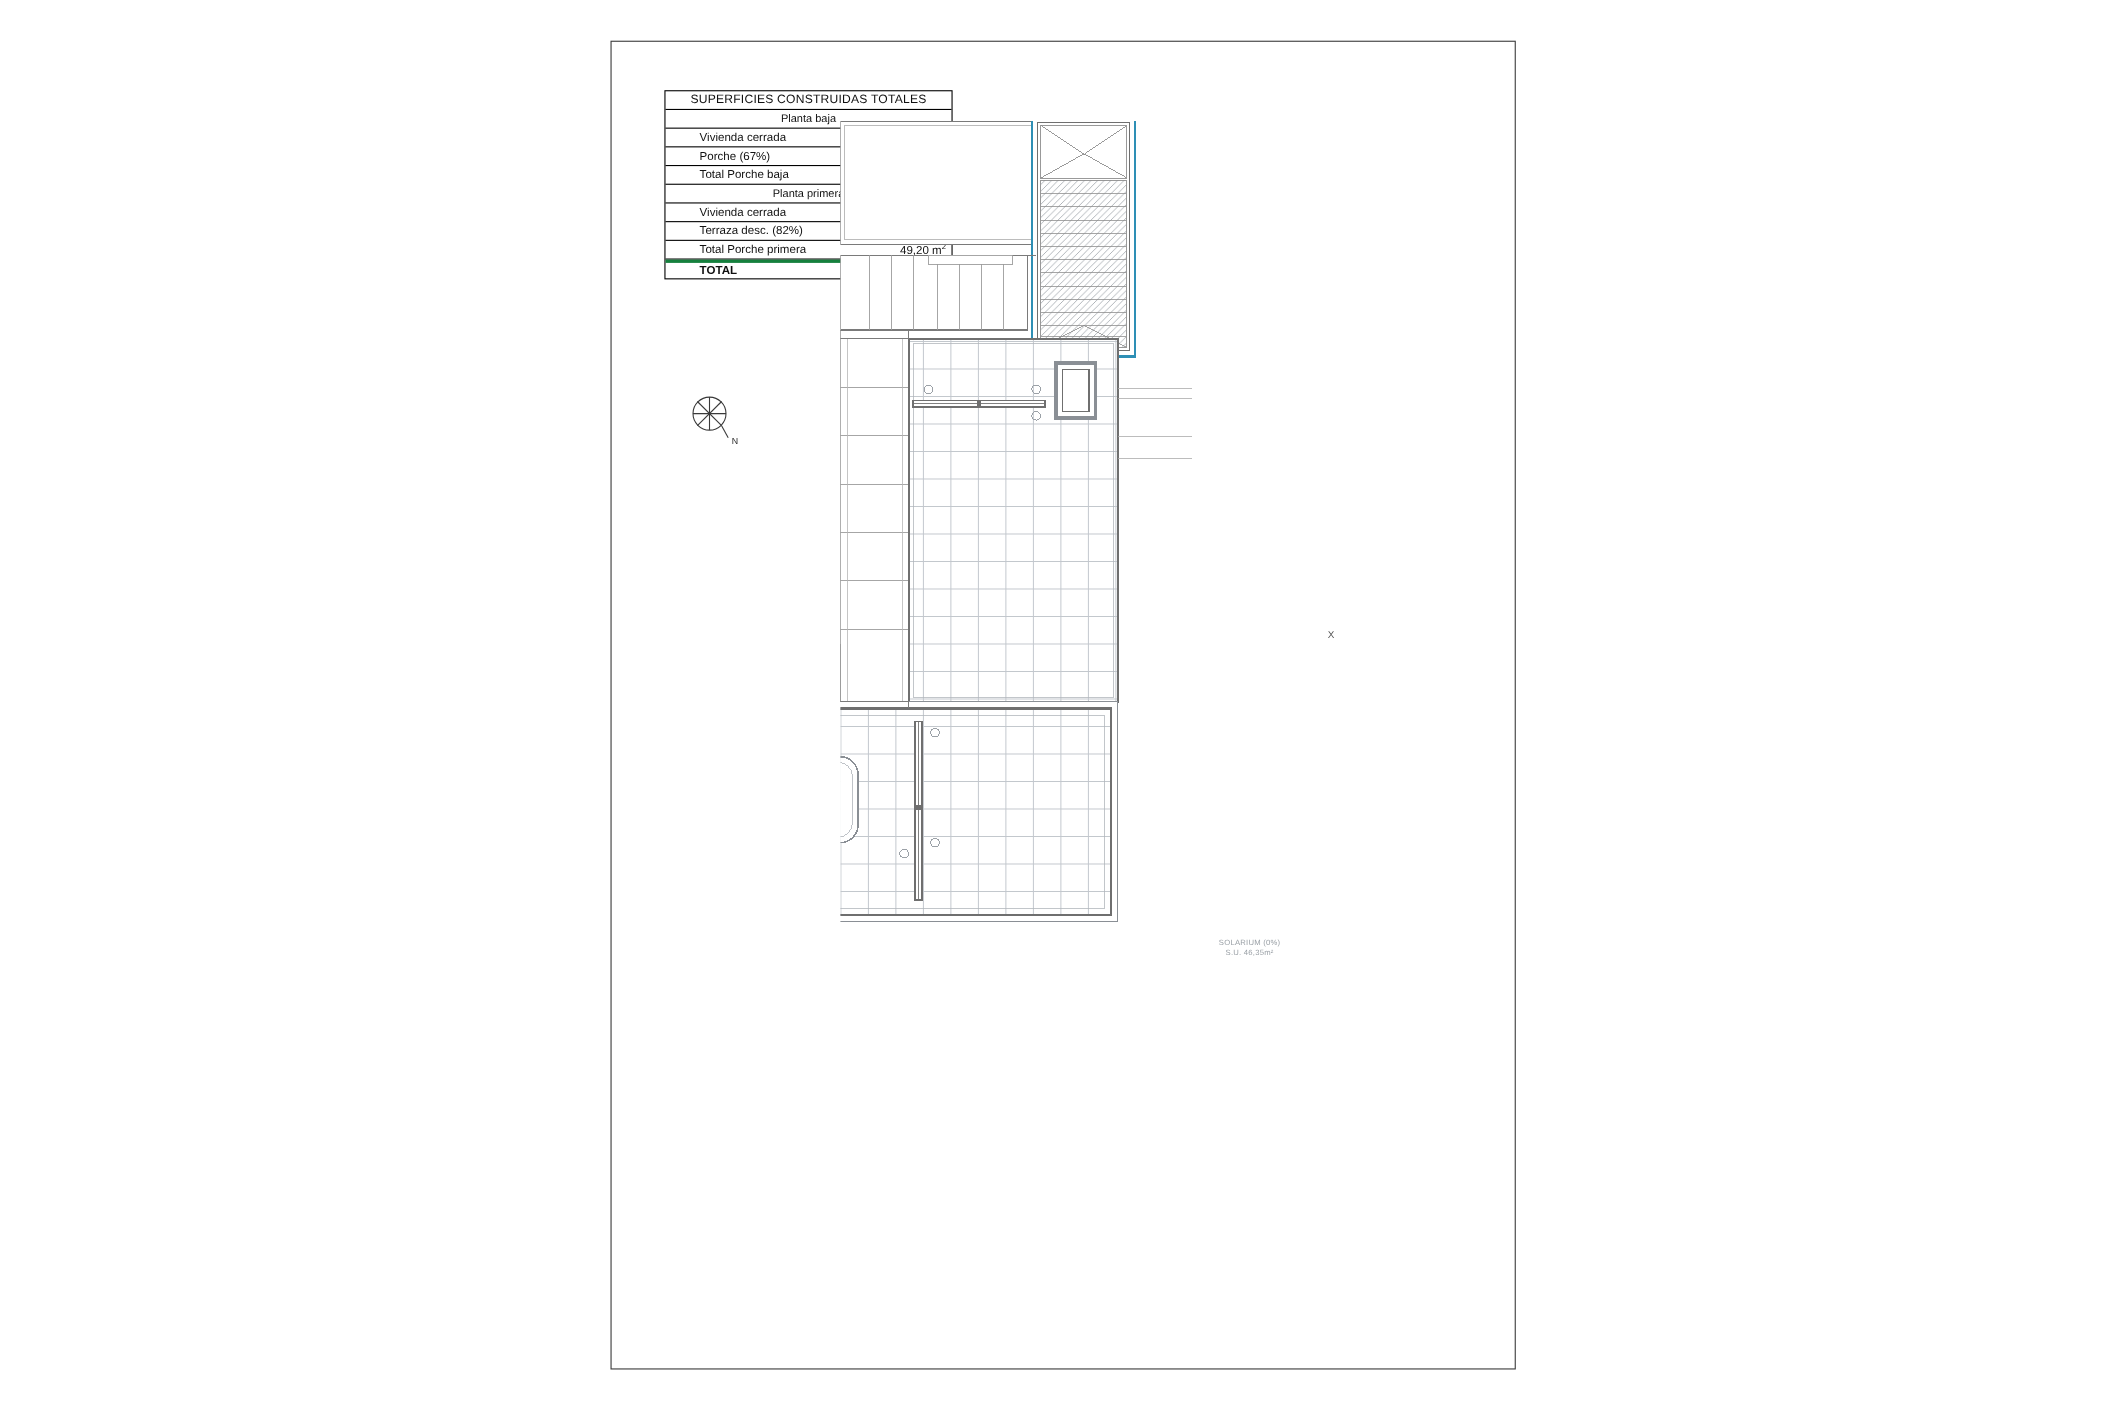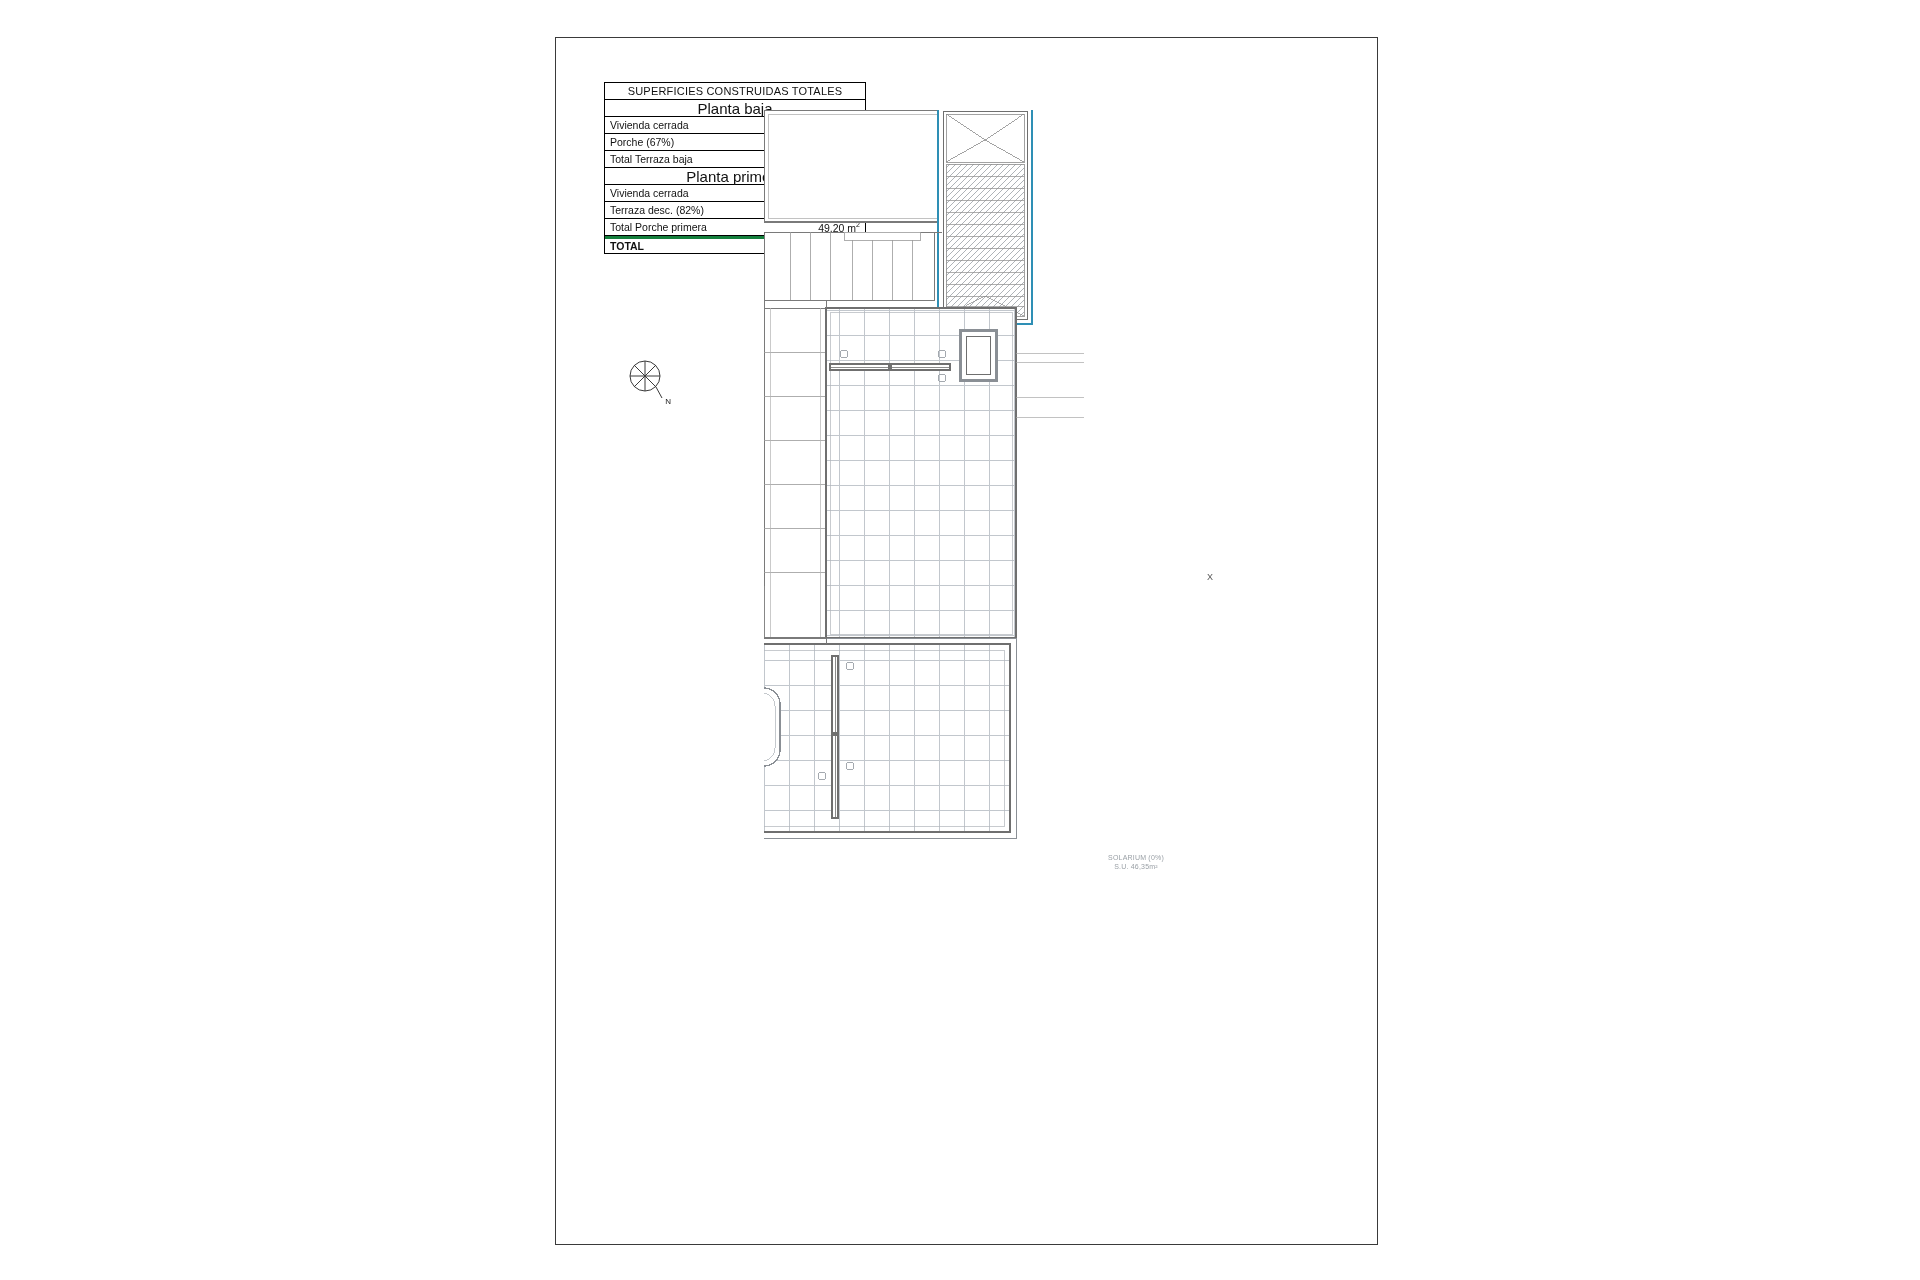--- a/index.html
+++ b/index.html
@@ -55,28 +55,28 @@
     white-space: nowrap;
   }
   .areas-table .row:last-child { border-bottom: none; }
   .areas-table .row.header {
     justify-content: center;
     font-size: 11px;
     letter-spacing: .2px;
   }
   .areas-table .row.section {
     justify-content: center;
-    font-size: 15px;
+    font-size: 10px;
     border-bottom: 1px solid #000;
   }
   .areas-table .row.total {
     border-top: 3px solid #15803d;
     font-weight: bold;
   }
-  .areas-table .label { text-align: center; }
+  .areas-table .label { text-align: center; margin-left: 26px; }
   .areas-table .value { text-align: right; }
   .areas-table .value sup { font-size: 7px; vertical-align: super; }
 
   
   .north {
     position: absolute;
     left: 621px;
     top: 358px;
     width: 44px;
     height: 46px;
@@ -136,21 +136,21 @@
 
     <div class="row">
       <span class="label">Vivienda cerrada</span>
       <span class="value"><span>71,30 m</span><sup>2</sup></span>
     </div>
     <div class="row">
       <span class="label">Porche (67%)</span>
       <span class="value"><span>5,50 m</span><sup>2</sup></span>
     </div>
     <div class="row">
-      <span class="label">Total Terraza baja</span>
+      <span class="label">Total Porche baja</span>
       <span class="value"><span>76,80 m</span><sup>2</sup></span>
     </div>
 
     <div class="row section">
       <span>Planta primera</span>
     </div>
 
     <div class="row">
       <span class="label">Vivienda cerrada</span>
       <span class="value"><span>49,20 m</span><sup>2</sup></span>

